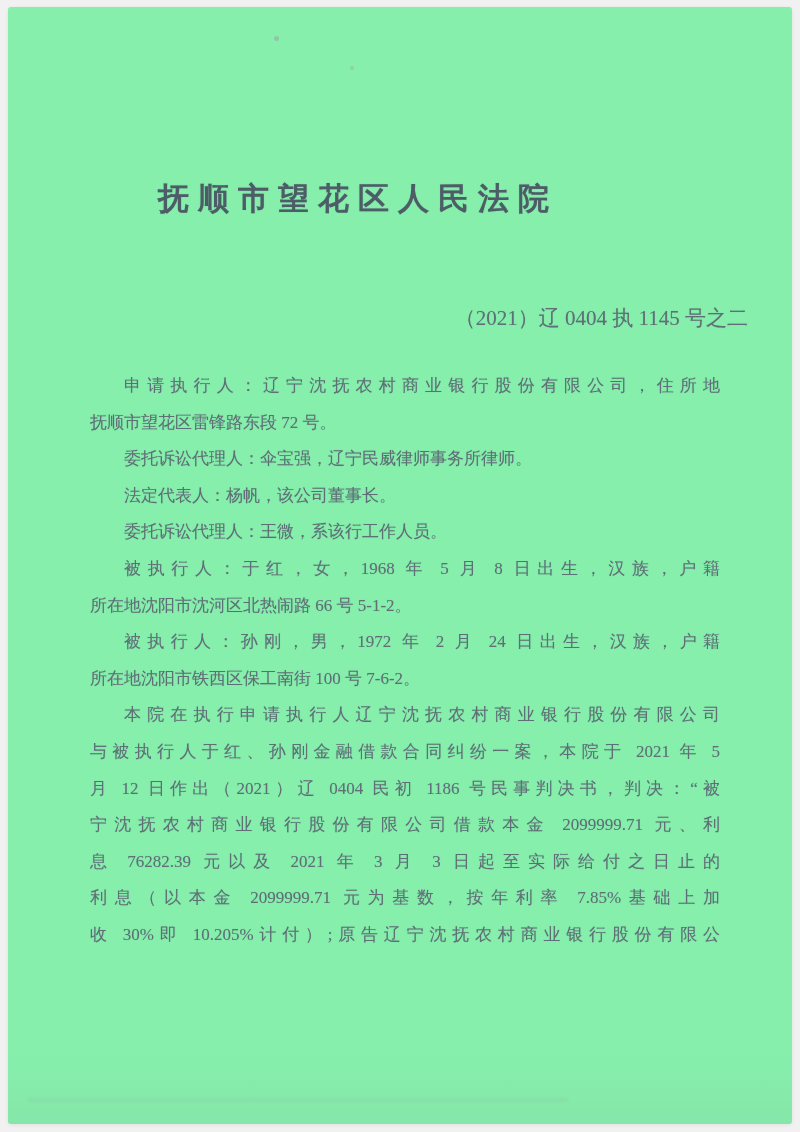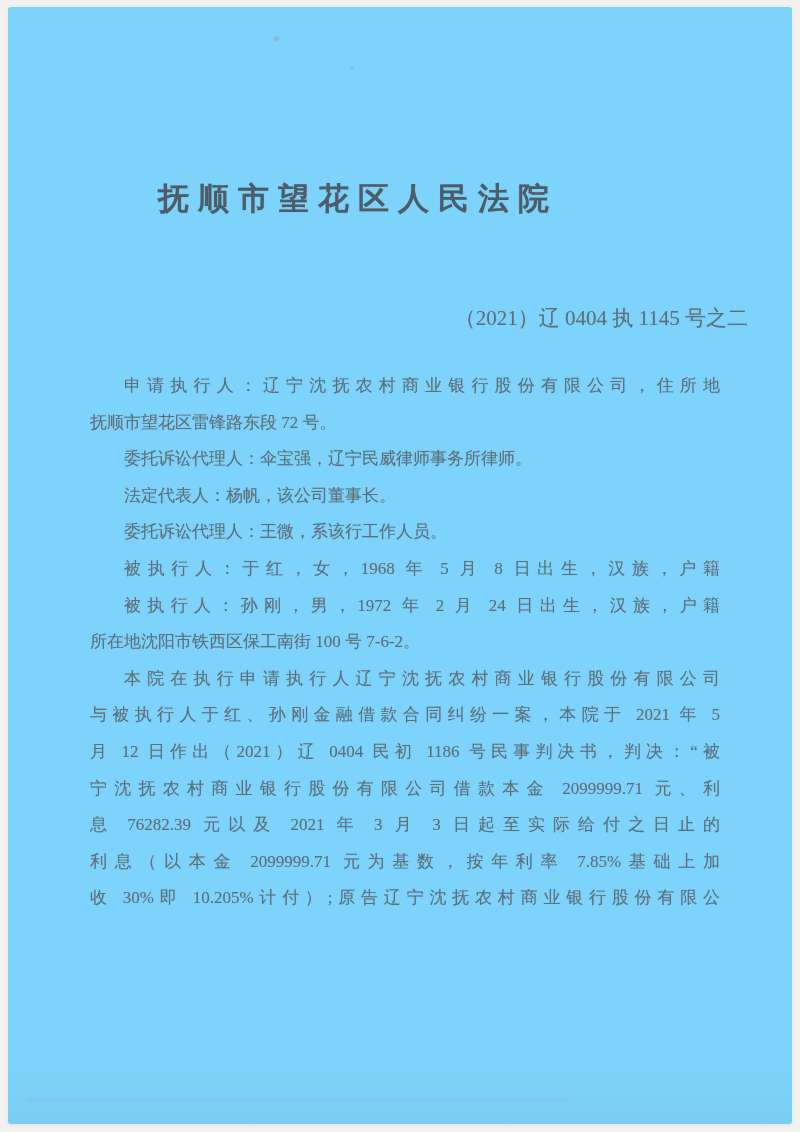--- a/index.html
+++ b/index.html
@@ -13,21 +13,21 @@
     position: relative;
     overflow: hidden;
     font-family: "Liberation Serif", "DejaVu Serif", serif;
   }
   .paper {
     position: absolute;
     left: 8px;
     top: 7px;
     width: 784px;
     height: 1117px;
-    background: #7dd3fc;
+    background: #86efac;
     border-radius: 3px;
     box-shadow: 0 1px 4px rgba(0,0,0,0.07);
   }
   .speck {
     position: absolute;
     border-radius: 50%;
     background: #9aa2a4;
   }
   .speck-1 { left: 266px; top: 29px; width: 5px; height: 5px; opacity: 0.55; }
   .speck-2 { left: 342px; top: 59px; width: 4px; height: 4px; opacity: 0.4; }
@@ -126,20 +126,21 @@
 
   <div class="case-number">（2021）辽 0404 执 1145 号之二</div>
 
   <div class="doc-body">
       <div class="line indent just">申请执行人：辽宁沈抚农村商业银行股份有限公司，住所地</div>
       <div class="line">抚顺市望花区雷锋路东段 72 号。</div>
       <div class="line indent">委托诉讼代理人：伞宝强，辽宁民威律师事务所律师。</div>
       <div class="line indent">法定代表人：杨帆，该公司董事长。</div>
       <div class="line indent">委托诉讼代理人：王微，系该行工作人员。</div>
       <div class="line indent just">被执行人：于红，女，1968 年 5 月 8 日出生，汉族，户籍</div>
+      <div class="line">所在地沈阳市沈河区北热闹路 66 号 5-1-2。</div>
       <div class="line indent just">被执行人：孙刚，男，1972 年 2 月 24 日出生，汉族，户籍</div>
       <div class="line">所在地沈阳市铁西区保工南街 100 号 7-6-2。</div>
       <div class="line indent just">本院在执行申请执行人辽宁沈抚农村商业银行股份有限公司</div>
       <div class="line just">与被执行人于红、孙刚金融借款合同纠纷一案，本院于 2021 年 5</div>
       <div class="line just">月 12 日作出（2021）辽 0404 民初 1186 号民事判决书，判决：“被</div>
       <div class="line just">宁沈抚农村商业银行股份有限公司借款本金 2099999.71 元、利</div>
       <div class="line just">息 76282.39 元以及 2021 年 3 月 3 日起至实际给付之日止的</div>
       <div class="line just">利息（以本金 2099999.71 元为基数，按年利率 7.85%基础上加</div>
       <div class="line just">收 30%即 10.205%计付）;原告辽宁沈抚农村商业银行股份有限公</div>
     </div>

